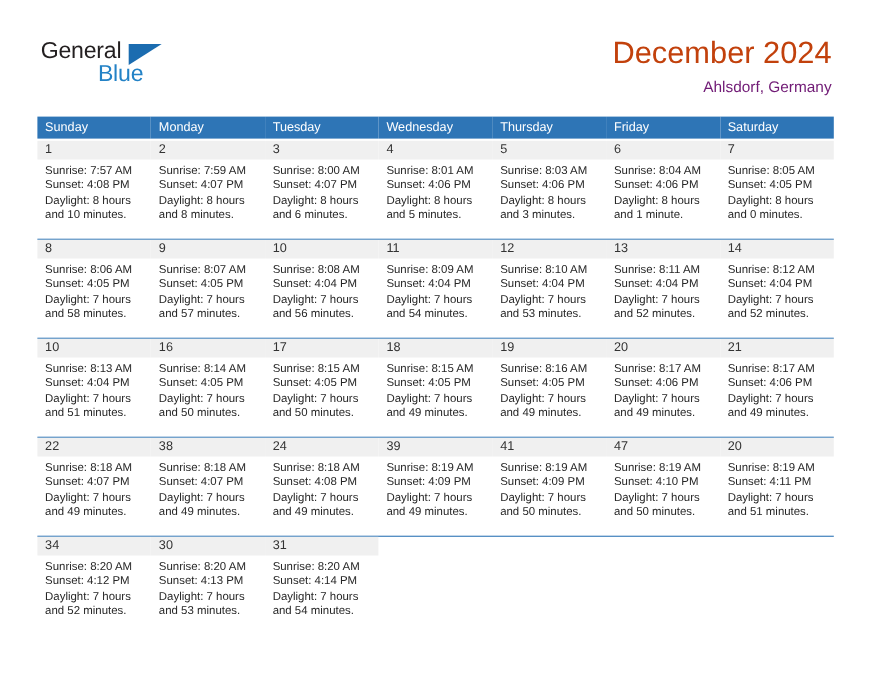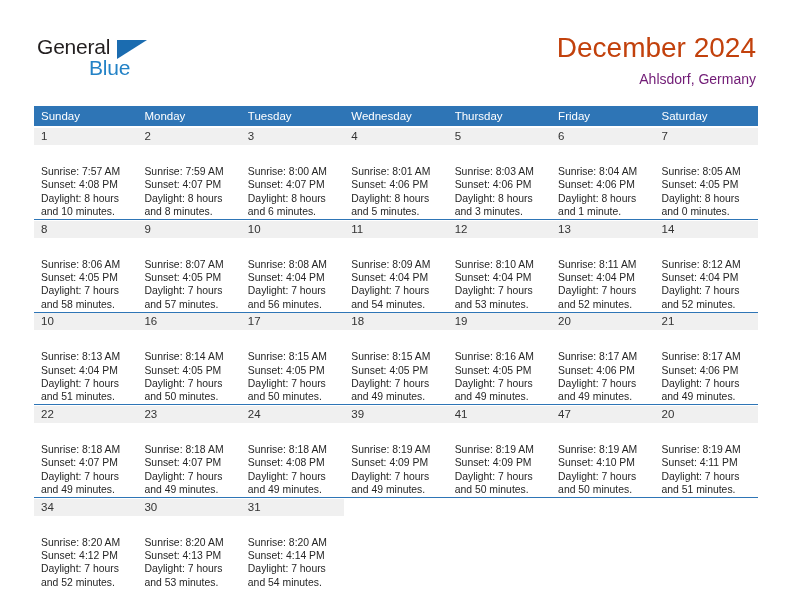--- a/index.html
+++ b/index.html
@@ -121,21 +121,21 @@
   .daynum-bar {
     background: #f0f0f0;
     height: 17px;
     line-height: 17px;
     font-size: 11.5px;
     color: #333333;
     padding-left: 7px;
     box-sizing: border-box;
   }
   .info {
-    padding: 20px 5px 0 7px;
+    padding: 4px 5px 0 7px;
     font-size: 10.4px;
     line-height: 13.4px;
     color: #262626;
   }
   .info div {
     white-space: nowrap;
   }
   tr.week-sep td {
     height: 2px;
     padding: 0;
@@ -408,21 +408,21 @@
           <td class="daycell">
             <div class="daynum-bar">22</div>
             <div class="info">
               <div>Sunrise: 8:18 AM</div>
               <div>Sunset: 4:07 PM</div>
               <div>Daylight: 7 hours</div>
               <div>and 49 minutes.</div>
             </div>
           </td>
           <td class="daycell">
-            <div class="daynum-bar">23</div>
+            <div class="daynum-bar">38</div>
             <div class="info">
               <div>Sunrise: 8:18 AM</div>
               <div>Sunset: 4:07 PM</div>
               <div>Daylight: 7 hours</div>
               <div>and 49 minutes.</div>
             </div>
           </td>
           <td class="daycell">
             <div class="daynum-bar">24</div>
             <div class="info">

